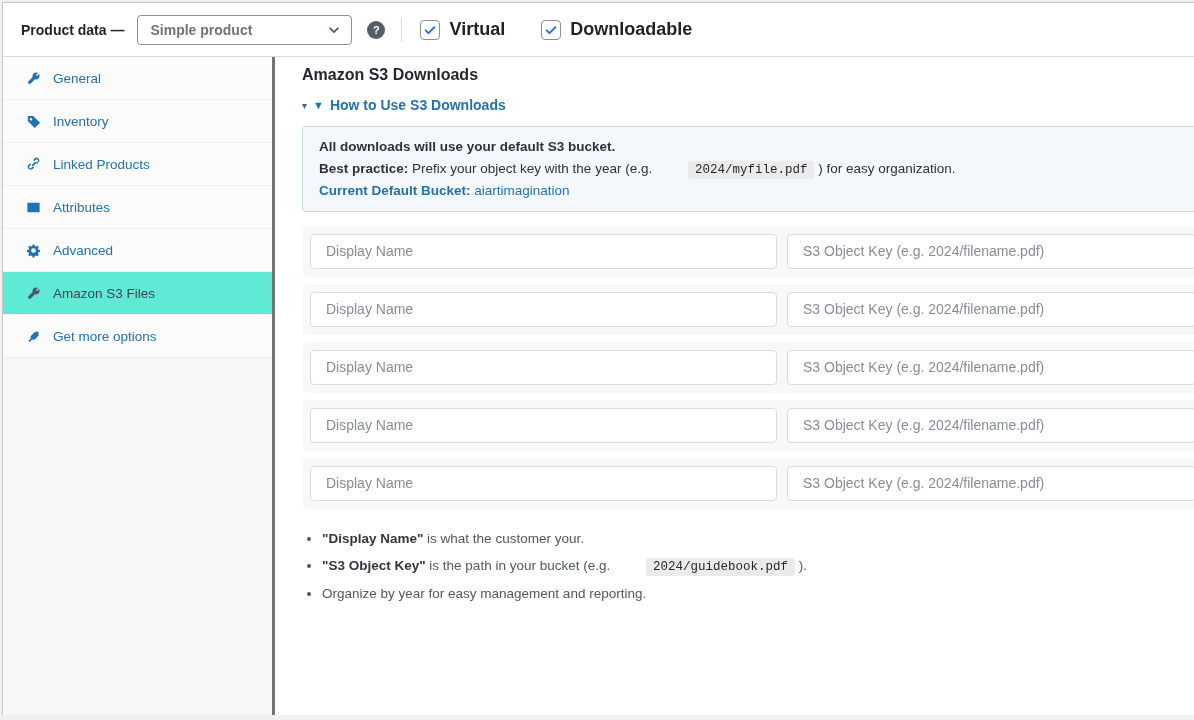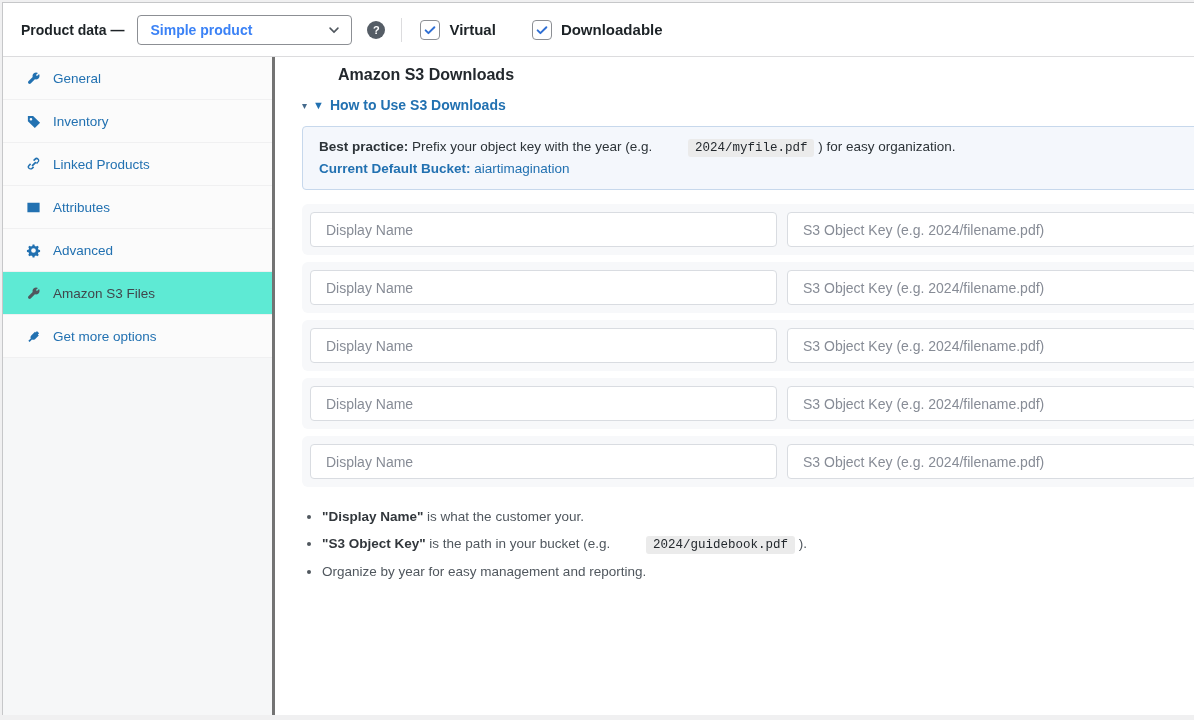--- a/index.html
+++ b/index.html
@@ -8,47 +8,47 @@
 
   .postbox { position:absolute; top:2px; left:2px; right:0; height:713px;
     background:#fff; border:1px solid #c6c7c9; border-right:none; }
 
   
   .topbar { height:54px; display:flex; align-items:center; padding:0 24px 0 18px;
     border-bottom:1px solid #dcdcde; background:#fff; }
   .topbar-title { font-size:14px; font-weight:bold; color:#1d2327; margin-right:13px; white-space:nowrap; }
   .type-select { width:215px; height:30px; border:1px solid #8c8f94; border-radius:4px;
     display:flex; align-items:center; justify-content:space-between; padding:0 10px 0 12px;
-    font-size:14px; font-weight:600; color:#3b82f6; background:#fff; cursor:pointer; }
+    font-size:14px; font-weight:600; color:#737373; background:#fff; cursor:pointer; }
   .type-select .chev { width:14px; height:14px; display:block; }
   .help-tip { width:18px; height:18px; border-radius:50%; background:#555d66; color:#fff;
     font-size:11px; font-weight:bold; display:flex; align-items:center; justify-content:center;
     margin-left:15px; cursor:pointer; }
   .vsep { width:1px; height:24px; background:#dcdcde; margin:0 18px 0 16px; }
   .cbx-group { display:flex; align-items:center; margin-right:36px; cursor:pointer; }
   .cbx { width:20px; height:20px; border:1.5px solid #8c8f94; border-radius:4px; background:#fff;
     display:flex; align-items:center; justify-content:center; }
   .cbx svg { width:14px; height:14px; display:none; }
   .cbx.is-checked svg { display:block; }
-  .cbx-label { font-size:15px; font-weight:bold; color:#1d2327; margin-left:9px; }
+  .cbx-label { font-size:18px; font-weight:bold; color:#1d2327; margin-left:9px; }
 
   
   .split { display:flex; height:658px; }
   .tabs { width:272px; flex:none; border-right:3px solid #737373; background:#f6f7f8; }
   .tabs ul { list-style:none; background:#fbfbfb; }
   .tab { height:43px; display:flex; align-items:center; padding-left:23px;
     border-bottom:1px solid #f0f0f1; color:#2271b1; font-size:13.5px; cursor:pointer; background:#fbfbfb; }
   .tab .ticon { width:15px; height:15px; margin-right:12px; flex:none; color:#2271b1; }
   .tab .ticon svg { width:15px; height:15px; display:block; fill:currentColor; }
   .tab.active { background:#5eead4; color:#41464c; }
   .tab.active .ticon { color:#50575e; }
 
   
   .panel { flex:1; background:#fff; padding:9px 0 0 27px; overflow:hidden; }
-  .panel-heading { font-size:16px; font-weight:bold; color:#23282d;margin-left:36px; }
+  .panel-heading { font-size:16px; font-weight:bold; color:#23282d; }
   .howto { margin-top:13px; display:flex; align-items:center; font-size:14px; font-weight:600;
     color:#2271b1; cursor:pointer; }
   .howto .marker { font-size:10px; color:#456a8c; margin-right:6px; }
   .howto .arrow { font-size:11px; margin-right:6px; }
 
   .infobox { margin-top:13px; width:calc(100% + 10px); background:#f4f7fc; border:1px solid #c7d8ec;
     border-radius:4px; padding:9px 16px; font-size:13.5px; line-height:1.62; color:#2c3338; }
   .infobox .b { font-weight:bold; }
   .infobox .bucket-line { color:#2271b1; }
   .infobox .bucket-line .b { color:#2271b1; }
@@ -175,20 +175,21 @@
     <section class="panel">
       <h2 class="panel-heading">Amazon S3 Downloads</h2>
 
       <div class="howto">
         <span class="marker">▾</span>
         <span class="arrow">▼</span>
         <span>How to Use S3 Downloads</span>
       </div>
 
       <div class="infobox">
+        <div class="b">All downloads will use your default S3 bucket.</div>
         <div><span class="b">Best practice:</span><span> Prefix your object key with the year (e.g. </span><code class="chip">2024/myfile.pdf</code><span> ) for easy organization.</span></div>
         <div class="bucket-line"><span class="b">Current Default Bucket:</span><span> aiartimagination</span></div>
       </div>
 
       <div class="rows">
         <div class="file-row">
           <input class="inp-name" type="text" placeholder="Display Name" style="">
           <input class="inp-key" type="text" placeholder="S3 Object Key (e.g. 2024/filename.pdf)" style="">
         </div>
         <div class="file-row">

